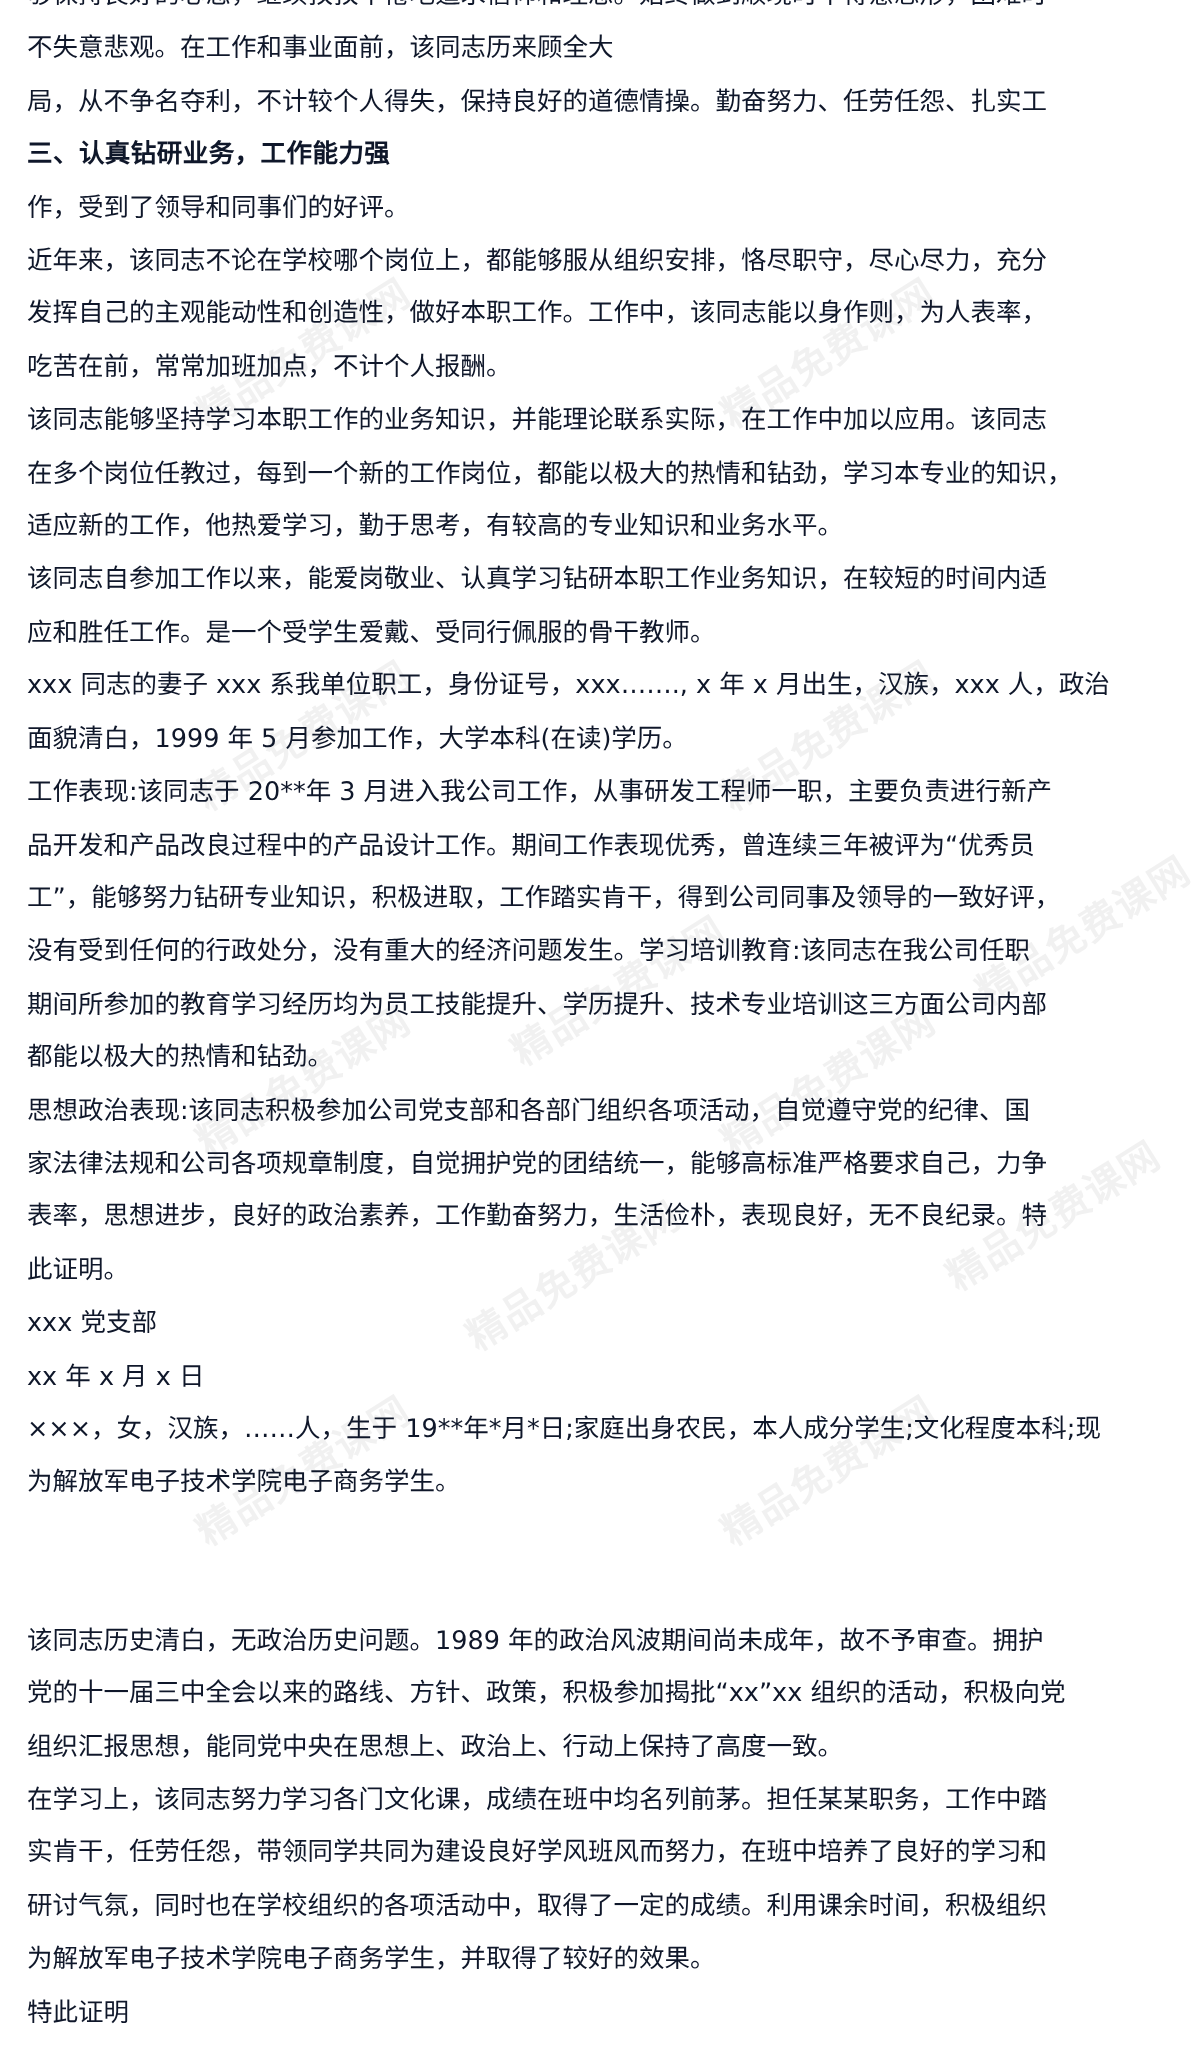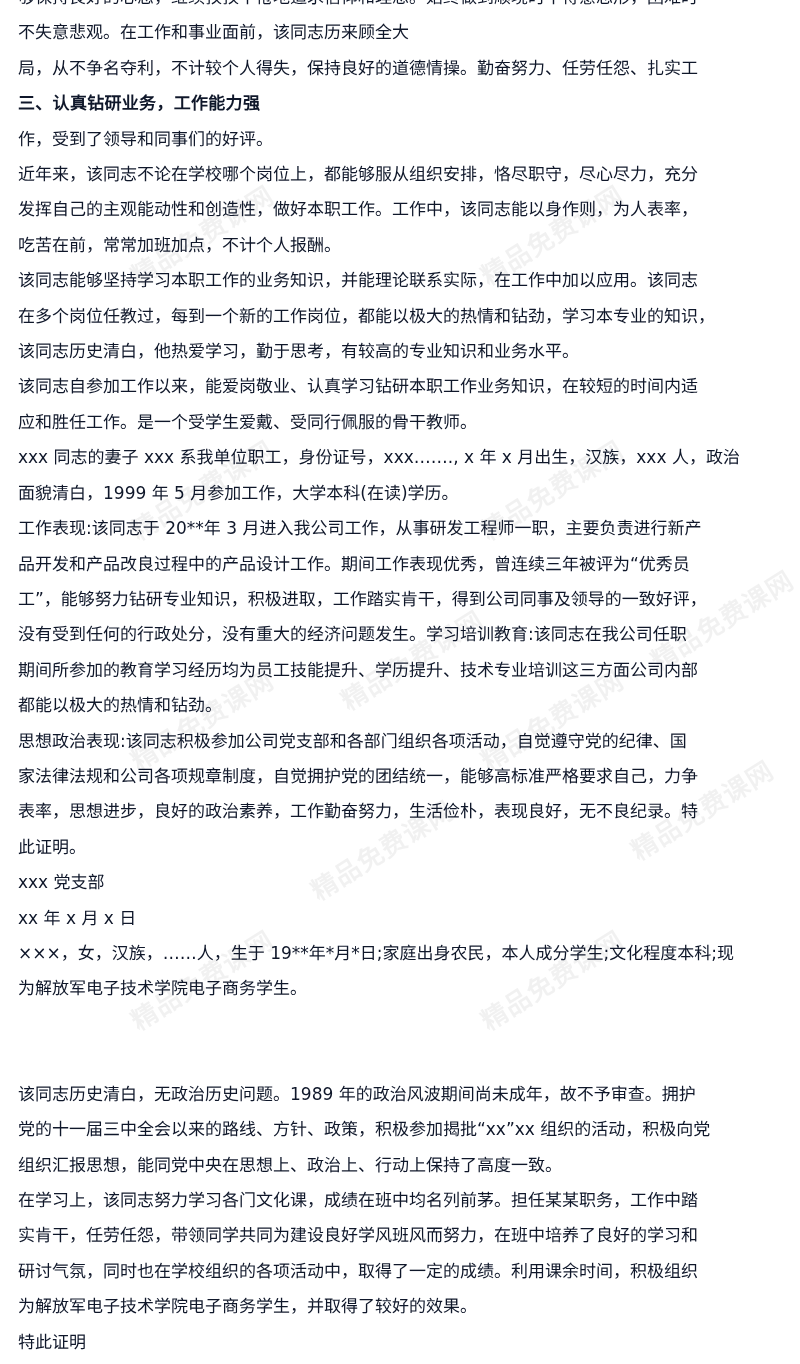--- a/index.html
+++ b/index.html
@@ -92,21 +92,21 @@
       <div class="line clipped-top">够保持良好的心态，继续孜孜不倦地追求信仰和理想。始终做到顺境时不得意忘形，困难时</div>
       <div class="line">不失意悲观。在工作和事业面前，该同志历来顾全大</div>
       <div class="line">局，从不争名夺利，不计较个人得失，保持良好的道德情操。勤奋努力、任劳任怨、扎实工</div>
       <div class="line heading">三、认真钻研业务，工作能力强</div>
       <div class="line">作，受到了领导和同事们的好评。</div>
       <div class="line">近年来，该同志不论在学校哪个岗位上，都能够服从组织安排，恪尽职守，尽心尽力，充分</div>
       <div class="line">发挥自己的主观能动性和创造性，做好本职工作。工作中，该同志能以身作则，为人表率，</div>
       <div class="line">吃苦在前，常常加班加点，不计个人报酬。</div>
       <div class="line">该同志能够坚持学习本职工作的业务知识，并能理论联系实际，在工作中加以应用。该同志</div>
       <div class="line">在多个岗位任教过，每到一个新的工作岗位，都能以极大的热情和钻劲，学习本专业的知识，</div>
-      <div class="line">该同志历史清白，他热爱学习，勤于思考，有较高的专业知识和业务水平。</div>
+      <div class="line">适应新的工作，他热爱学习，勤于思考，有较高的专业知识和业务水平。</div>
       <div class="line">该同志自参加工作以来，能爱岗敬业、认真学习钻研本职工作业务知识，在较短的时间内适</div>
       <div class="line">应和胜任工作。是一个受学生爱戴、受同行佩服的骨干教师。</div>
       <div class="line">xxx 同志的妻子 xxx 系我单位职工，身份证号，xxx……., x 年 x 月出生，汉族，xxx 人，政治</div>
       <div class="line">面貌清白，1999 年 5 月参加工作，大学本科(在读)学历。</div>
       <div class="line">工作表现:该同志于 20**年 3 月进入我公司工作，从事研发工程师一职，主要负责进行新产</div>
       <div class="line">品开发和产品改良过程中的产品设计工作。期间工作表现优秀，曾连续三年被评为“优秀员</div>
       <div class="line">工”，能够努力钻研专业知识，积极进取，工作踏实肯干，得到公司同事及领导的一致好评，</div>
       <div class="line">没有受到任何的行政处分，没有重大的经济问题发生。学习培训教育:该同志在我公司任职</div>
       <div class="line">期间所参加的教育学习经历均为员工技能提升、学历提升、技术专业培训这三方面公司内部</div>
       <div class="line">都能以极大的热情和钻劲。</div>

